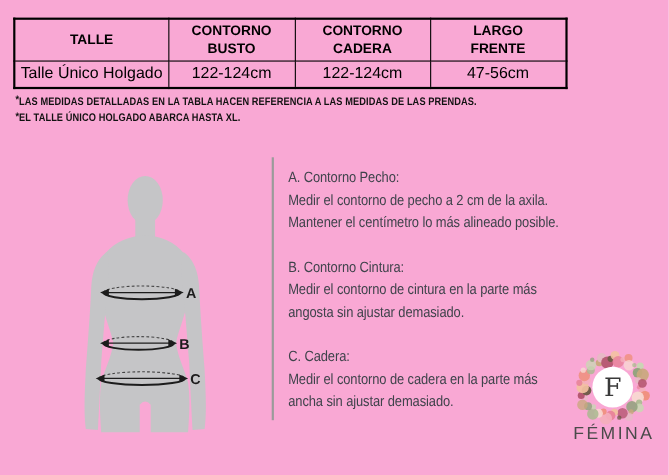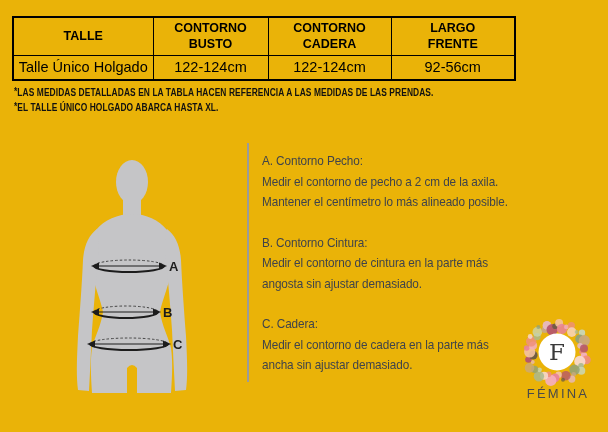--- a/index.html
+++ b/index.html
@@ -1,17 +1,17 @@
 <!DOCTYPE html>
 <html><head>
 <meta charset="utf-8">
 <style>
   * { margin:0; padding:0; box-sizing:border-box; }
   body { background:#fff; font-family:"Liberation Sans", sans-serif; }
-  #page { position:relative; width:608px; height:432px; background:#eab308; overflow:hidden; }
+  #page { position:relative; width:608px; height:432px; background:#f9a8d4; overflow:hidden; }
 
   
   #size-table { position:absolute; left:12px; top:16px; border-collapse:collapse; table-layout:fixed; }
   #size-table td { border:1.5px solid #000; text-align:center; vertical-align:middle; color:#000; }
   #size-table { border:2px solid #000; }
   #size-table .hdr td { height:38px; font-weight:bold; font-size:12.5px; line-height:1.3; white-space:pre-line; }
   #size-table .datarow td { height:25px; font-size:14.5px; font-weight:400;margin-top:20px; }
   .c0 { width:140px; } .c1 { width:115px; } .c2 { width:123px; } .c3 { width:124px; }
 
   
@@ -29,21 +29,21 @@
   #divider { position:absolute; left:247px; top:143px; width:2px; height:239px; background:#9b9b9b; }
 
   
   #instructions { position:absolute; left:262px; top:151px; width:280px; transform:scaleX(0.87); transform-origin:0 0; color:#3f434b; }
   .instr-block { margin-bottom:20px; }
   .instr-line { font-size:13.5px; line-height:20.5px; letter-spacing:-0.1px; white-space:nowrap; }
 
   
   #logo-svg { position:absolute; left:518px; top:311px; }
   #logo-letter { font-family:"DejaVu Serif", serif; font-size:23px; fill:#3a3a3a; }
-  #brand-name { position:absolute; left:514px; top:386px; width:88px; text-align:center; font-size:13px; letter-spacing:2.2px; color:#4a4a4a; }
+  #brand-name { position:absolute; left:514px; top:386px; width:88px; text-align:center; font-size:16px; letter-spacing:2.2px; color:#4a4a4a; }
 </style>
 </head>
 <body>
 
 <div id="page">
 
   <table id="size-table">
     <tbody>
       <tr class="hdr">
         <td class="c0">TALLE</td>
@@ -51,21 +51,21 @@
 BUSTO</td>
         <td class="c2">CONTORNO
 CADERA</td>
         <td class="c3">LARGO
 FRENTE</td>
       </tr>
       <tr class="datarow">
         <td>Talle Único Holgado</td>
         <td>122-124cm</td>
         <td>122-124cm</td>
-        <td>92-56cm</td>
+        <td>47-56cm</td>
       </tr>
     </tbody>
   </table>
 
   <div id="notes">
     <div class="note-line"><span class="ast">*</span><span>LAS MEDIDAS DETALLADAS EN LA TABLA HACEN REFERENCIA A LAS MEDIDAS DE LAS PRENDAS.</span></div>
     <div class="note-line"><span class="ast">*</span><span>EL TALLE ÚNICO HOLGADO ABARCA HASTA XL.</span></div>
   </div>
 
   <svg id="figure-svg" width="200" height="270" viewBox="55 140 200 270" xmlns="http://www.w3.org/2000/svg">

